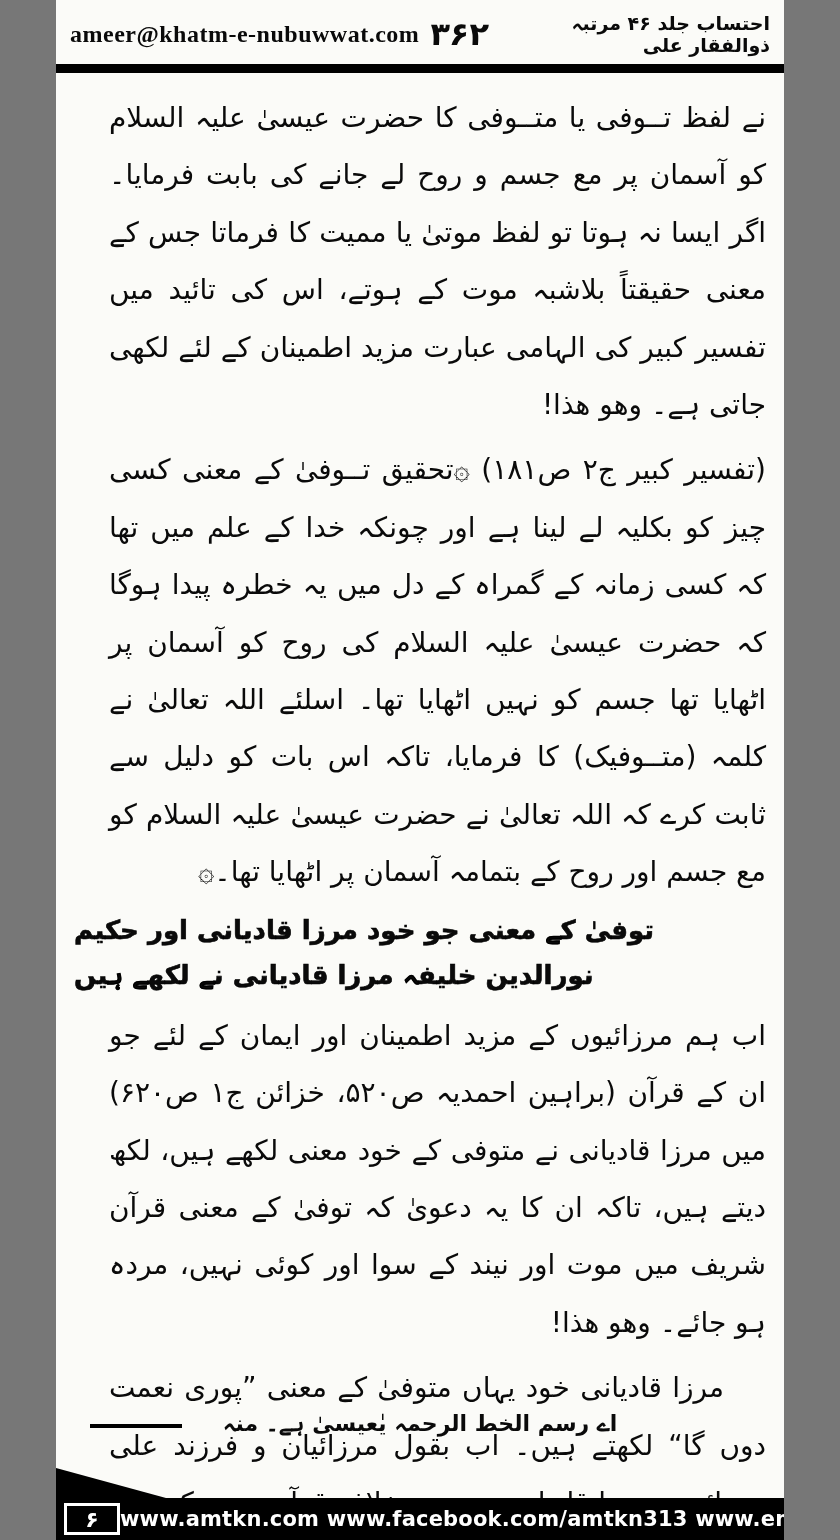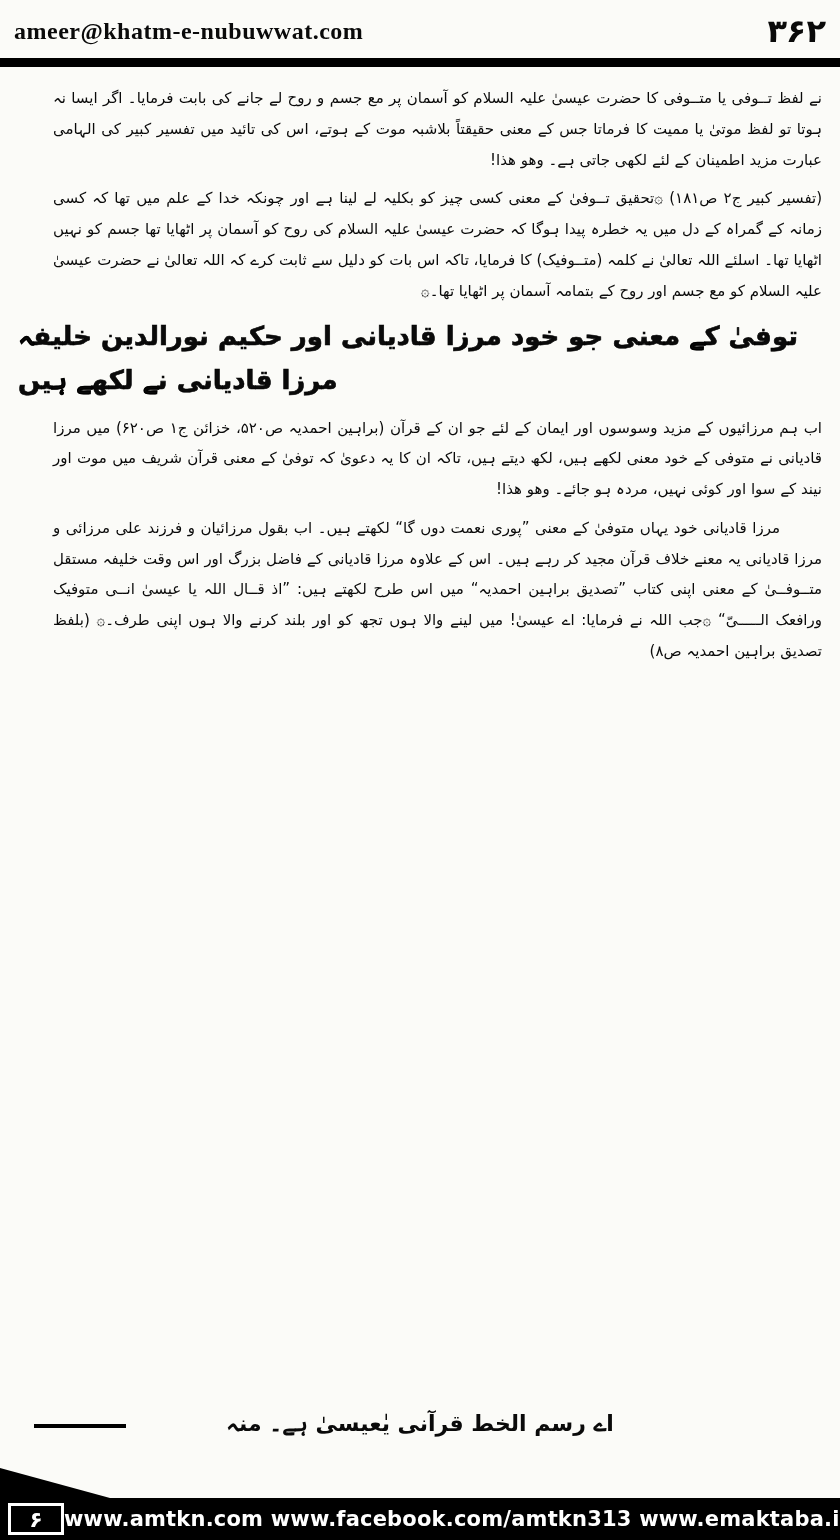--- a/index.html
+++ b/index.html
@@ -1,18 +1,18 @@
 <!DOCTYPE html>
 <html lang="ur"><head>
 <meta charset="utf-8">
 <style>
   * { margin: 0; padding: 0; box-sizing: border-box; }
   html, body { background: #777; }
   .page {
-    width: 840px; height: 1540px;
+    width: 728px; height: 1540px;
     margin: 0 auto;
     background: #fbfbf8;
     color: #0a0a0a;
     position: relative;
     overflow: hidden;
     font-family: "DejaVu Sans", sans-serif;
   }
   
   .header {
     display: flex; align-items: center; justify-content: space-between;
@@ -31,21 +31,21 @@
     font-size: 19px; font-weight: bold; direction: rtl; text-align: right;
     max-width: 270px;
   }
   .top-rule { height: 9px; background: #000; margin: 6px 0 12px 0; }
   
   .body {
     padding: 4px 18px 0 18px;
     direction: rtl;
   }
   .para {
-    font-size: 15px; line-height: 2.05;
+    font-size: 28px; line-height: 2.05;
     text-align: justify; text-align-last: right;
     margin-bottom: 8px;
     margin-left: 35px;
   }
   .indent { text-indent: 42px; }
   .quote {
     font-size: 25px; font-weight: bold; line-height: 2.0;
     text-align: justify; text-align-last: center;
     margin: 6px 0 10px 0;
   }
@@ -91,34 +91,35 @@
   }
 </style>
 </head>
 <body>
 
 <div class="page">
 
   <div class="header">
     <div class="email">ameer@khatm-e-nubuwwat.com</div>
     <div class="pagenum">۳۶۲</div>
+    <div class="title">احتساب جلد ۴۶ مرتبہ ذوالفقار علی</div>
   </div>
 
   <div class="top-rule"></div>
 
   <div class="body">
     <p class="para">نے لفظ تــوفی یا متــوفی کا حضرت عیسیٰ علیہ السلام کو آسمان پر مع جسم و روح لے جانے کی بابت فرمایا۔ اگر ایسا نہ ہوتا تو لفظ موتیٰ یا ممیت کا فرماتا جس کے معنی حقیقتاً بلاشبہ موت کے ہوتے، اس کی تائید میں تفسیر کبیر کی الہامی عبارت مزید اطمینان کے لئے لکھی جاتی ہے۔ وھو ھذا!</p>
     <p class="para">(تفسیر کبیر ج۲ ص۱۸۱) ۞تحقیق تــوفیٰ کے معنی کسی چیز کو بکلیہ لے لینا ہے اور چونکہ خدا کے علم میں تھا کہ کسی زمانہ کے گمراہ کے دل میں یہ خطرہ پیدا ہوگا کہ حضرت عیسیٰ علیہ السلام کی روح کو آسمان پر اٹھایا تھا جسم کو نہیں اٹھایا تھا۔ اسلئے اللہ تعالیٰ نے کلمہ (متــوفیک) کا فرمایا، تاکہ اس بات کو دلیل سے ثابت کرے کہ اللہ تعالیٰ نے حضرت عیسیٰ علیہ السلام کو مع جسم اور روح کے بتمامہ آسمان پر اٹھایا تھا۔۞</p>
     <p class="heading">توفیٰ کے معنی جو خود مرزا قادیانی اور حکیم نورالدین خلیفہ مرزا قادیانی نے لکھے ہیں</p>
-    <p class="para">اب ہم مرزائیوں کے مزید وسوسوں اور ایمان کے لئے جو ان کے قرآن (براہین احمدیہ ص۵۲۰، خزائن ج۱ ص۶۲۰) میں مرزا قادیانی نے متوفی کے خود معنی لکھے ہیں، لکھ دیتے ہیں، تاکہ ان کا یہ دعویٰ کہ توفیٰ کے معنی قرآن شریف میں موت اور نیند کے سوا اور کوئی نہیں، مردہ ہو جائے۔ وھو ھذا!</p>
+    <p class="para">اب ہم مرزائیوں کے مزید اطمینان اور ایمان کے لئے جو ان کے قرآن (براہین احمدیہ ص۵۲۰، خزائن ج۱ ص۶۲۰) میں مرزا قادیانی نے متوفی کے خود معنی لکھے ہیں، لکھ دیتے ہیں، تاکہ ان کا یہ دعویٰ کہ توفیٰ کے معنی قرآن شریف میں موت اور نیند کے سوا اور کوئی نہیں، مردہ ہو جائے۔ وھو ھذا!</p>
     <p class="para indent">مرزا قادیانی خود یہاں متوفیٰ کے معنی ”پوری نعمت دوں گا“ لکھتے ہیں۔ اب بقول مرزائیان و فرزند علی مرزائی و مرزا قادیانی یہ معنے خلاف قرآن مجید کر رہے ہیں۔ اس کے علاوہ مرزا قادیانی کے فاضل بزرگ اور اس وقت خلیفہ مستقل متــوفــیٰ کے معنی اپنی کتاب ”تصدیق براہین احمدیہ“ میں اس طرح لکھتے ہیں: ”اذ قــال اللہ یا عیسیٰ انــی متوفیک ورافعک الـــــیّ“ ۞جب اللہ نے فرمایا: اے عیسیٰ! میں لینے والا ہوں تجھ کو اور بلند کرنے والا ہوں اپنی طرف۔۞ (بلفظ تصدیق براہین احمدیہ ص۸)</p>
   </div>
 
   <div class="footnote-dash"></div>
-  <div class="footnote">اے رسم الخط قرآنی یٰعیسیٰ ہے۔ منہ</div>
+  <div class="footnote">اے رسم الخط الرحمہ یٰعیسیٰ ہے۔ منہ</div>
 
   <div class="corner-wedge"></div>
 
   <div class="footer">
     <div class="pbox">۶</div>
     <div class="links">www.amtkn.com www.facebook.com/amtkn313 www.emaktaba.info</div>
   </div>
 
 </div>
 

